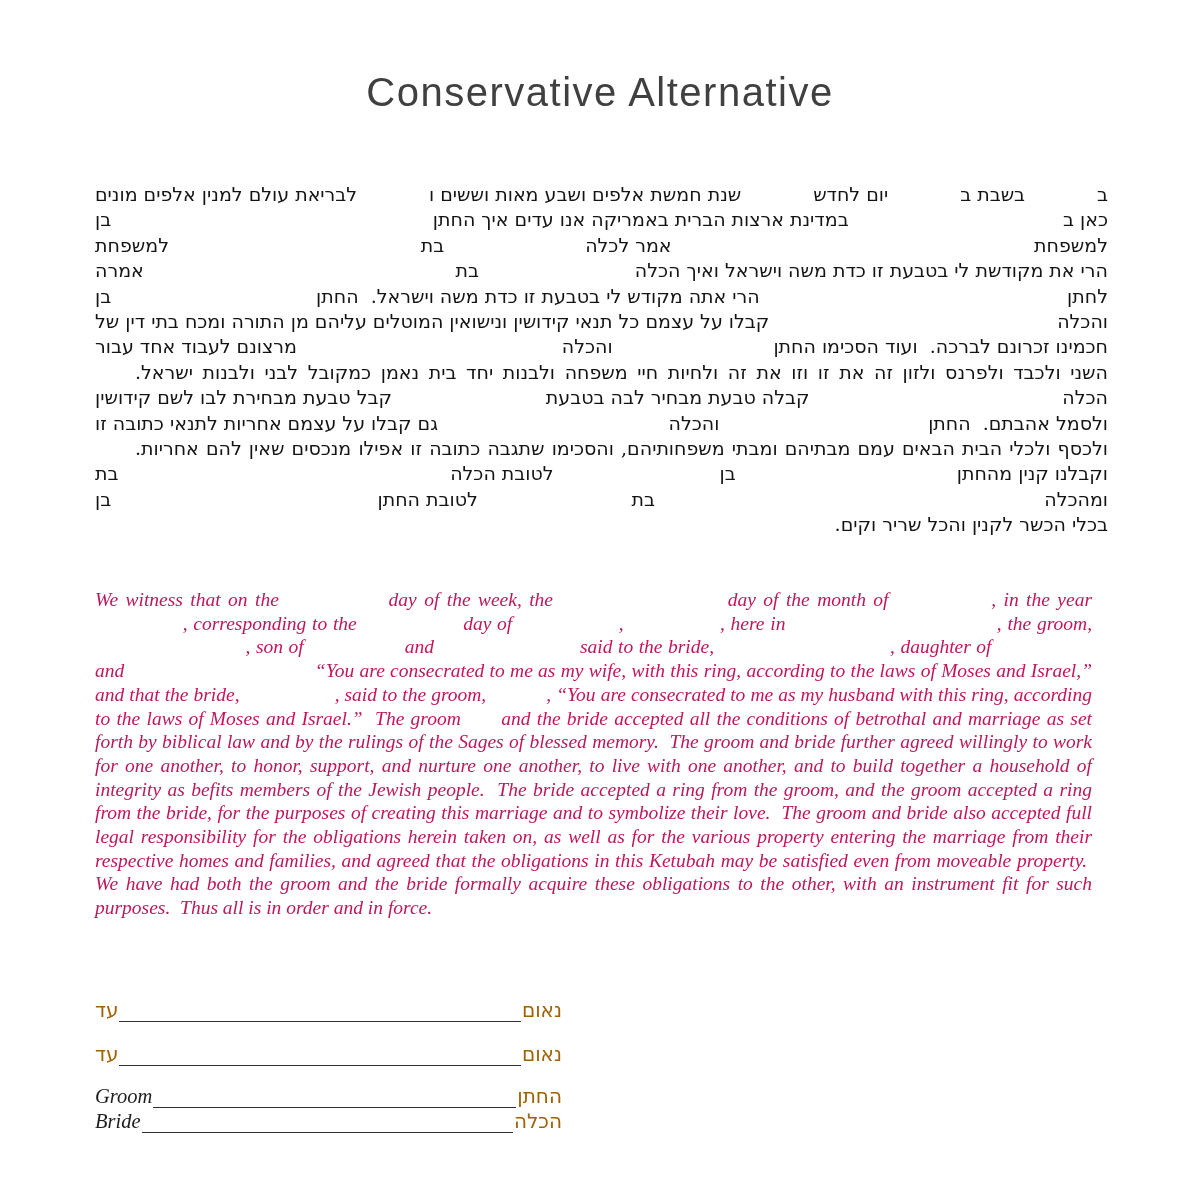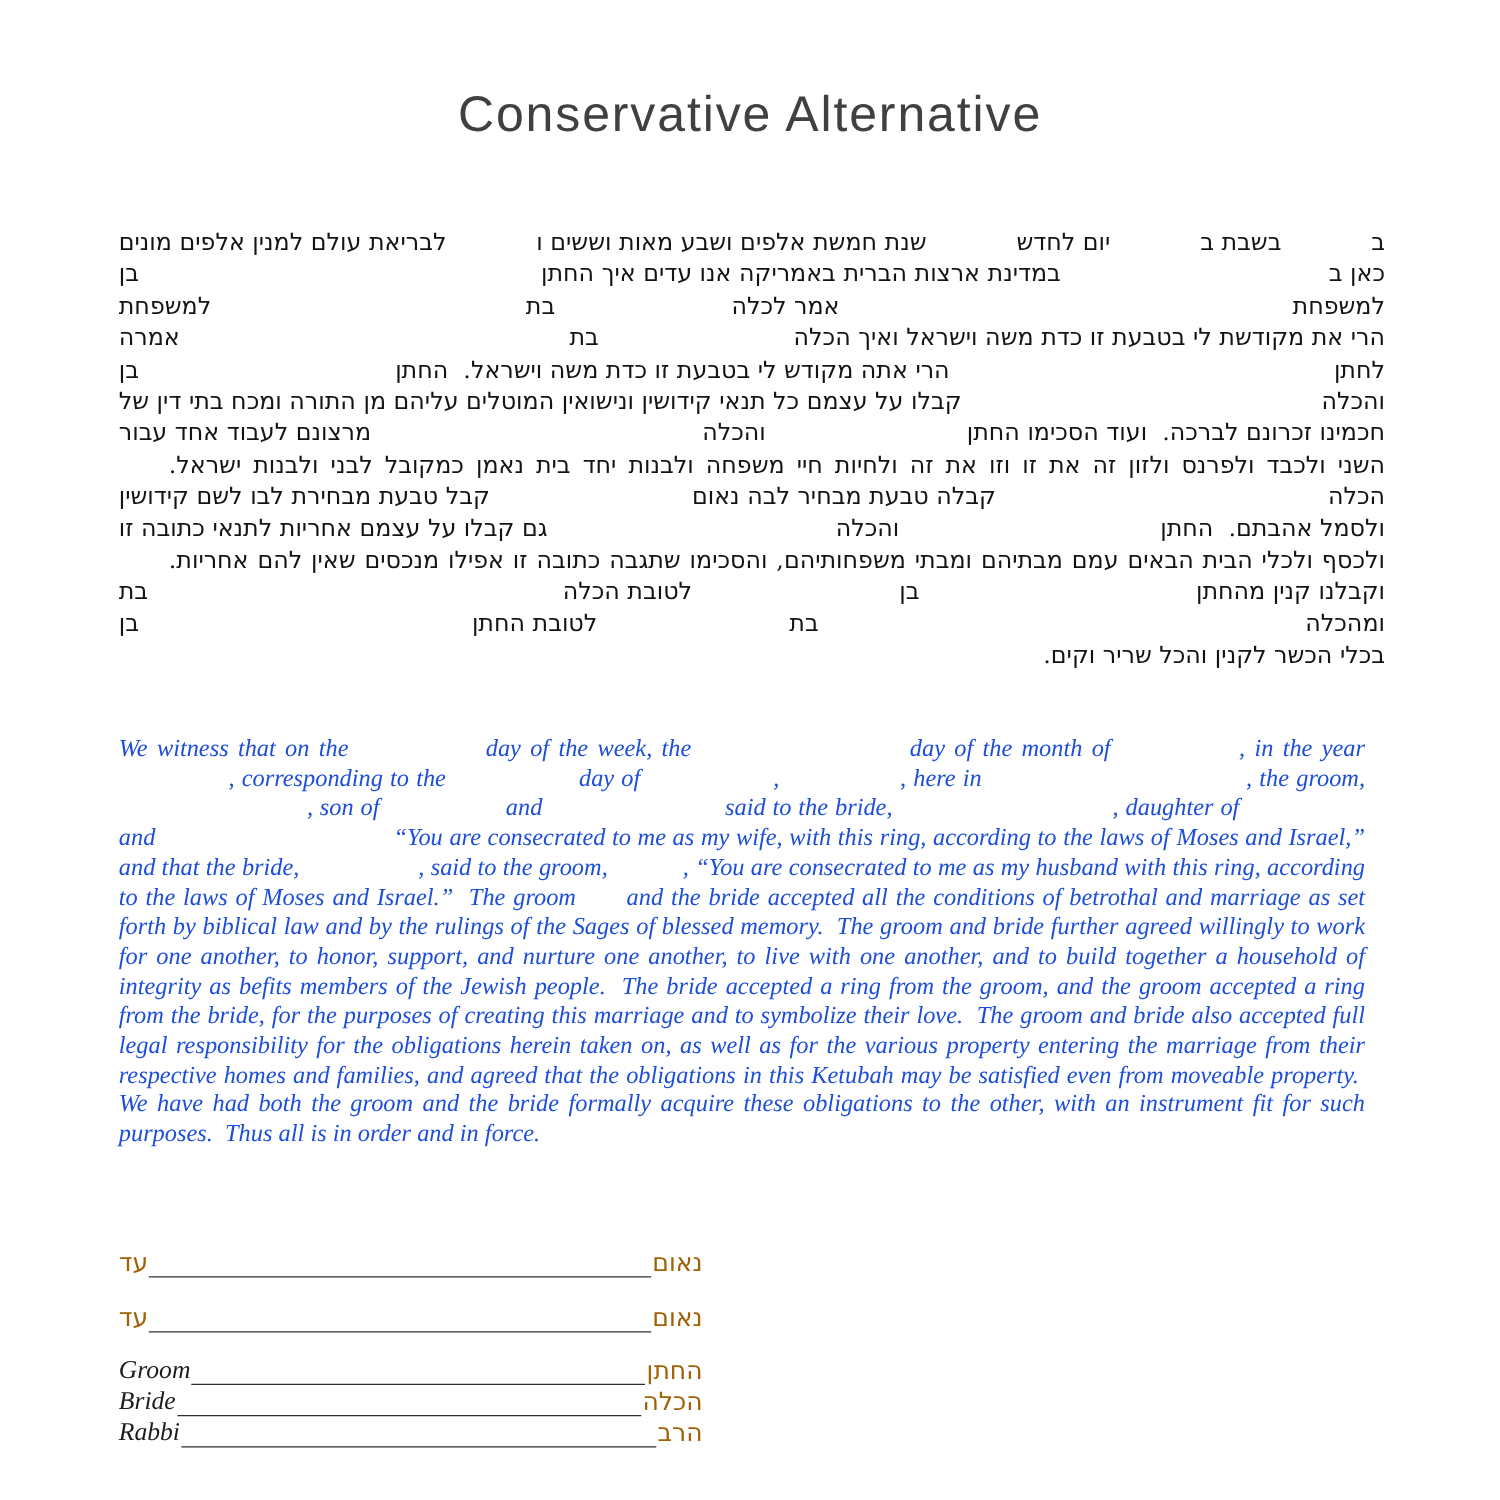--- a/index.html
+++ b/index.html
@@ -19,21 +19,21 @@
     font-size:19px;color:#141414;direction:rtl;
   }
   .h-line{display:flex;align-items:baseline;height:25.4px;direction:rtl;white-space:nowrap;}
   .h-line.fill{display:block;text-align:justify;text-align-last:justify;margin-left:40px;}
   .h-line.start{display:block;text-align:right;}
   .h-gap{display:inline-block;flex-basis:0;}
   
   .english-block{
     position:absolute;left:95px;top:588px;width:997px;
     font-family:"Liberation Serif",serif;font-style:italic;
-    font-size:19.5px;line-height:23.7px;text-align:justify;color:#1d4ed8;
+    font-size:19.5px;line-height:23.7px;text-align:justify;color:#be185d;
   }
   .e-gap{display:inline-block;height:1px;}
   
   .sig-block{position:absolute;left:95px;top:997px;width:467px;}
   .sig-row{display:flex;align-items:flex-end;height:25px;}
   .sig-row:nth-child(1){margin-bottom:19px;}
   .sig-row:nth-child(2){margin-bottom:17px;}
   .sig-line{flex:1;border-bottom:1.6px solid #2e2e2e;height:21px;margin:0 1px;}
   .sig-he{
     font-family:"DejaVu Serif","DejaVu Sans",sans-serif;
@@ -100,21 +100,21 @@
       <span>חכמינו זכרונם לברכה.&nbsp; ועוד הסכימו החתן</span>
       <span class="h-gap" style="flex-grow: 1.7;"></span>
       <span>והכלה</span>
       <span class="h-gap" style="flex-grow: 2.8;"></span>
       <span>מרצונם לעבוד אחד עבור</span>
     </div>
     <div class="h-line fill" dir="rtl"><span>השני ולכבד ולפרנס ולזון זה את זו וזו את זה ולחיות חיי משפחה ולבנות יחד בית נאמן כמקובל לבני ולבנות ישראל.</span></div>
     <div class="h-line" dir="rtl">
       <span>הכלה</span>
       <span class="h-gap" style="flex-grow: 2.3;"></span>
-      <span>קבלה טבעת מבחיר לבה נאום</span>
+      <span>קבלה טבעת מבחיר לבה בטבעת</span>
       <span class="h-gap" style="flex-grow: 1.4;"></span>
       <span>קבל טבעת מבחירת לבו לשם קידושין</span>
     </div>
     <div class="h-line" dir="rtl">
       <span>ולסמל אהבתם.&nbsp; החתן</span>
       <span class="h-gap" style="flex-grow: 1.9;"></span>
       <span>והכלה</span>
       <span class="h-gap" style="flex-grow: 2.1;"></span>
       <span>גם קבלו על עצמם אחריות לתנאי כתובה זו</span>
     </div>
@@ -158,18 +158,13 @@
     <div class="sig-row">
       <span class="sig-en">Groom</span>
       <span class="sig-line"></span>
       <span class="sig-he">החתן</span>
     </div>
     <div class="sig-row">
       <span class="sig-en">Bride</span>
       <span class="sig-line"></span>
       <span class="sig-he">הכלה</span>
     </div>
-    <div class="sig-row">
-      <span class="sig-en">Rabbi</span>
-      <span class="sig-line"></span>
-      <span class="sig-he">הרב</span>
-    </div>
   </div>
 
 </body></html>

